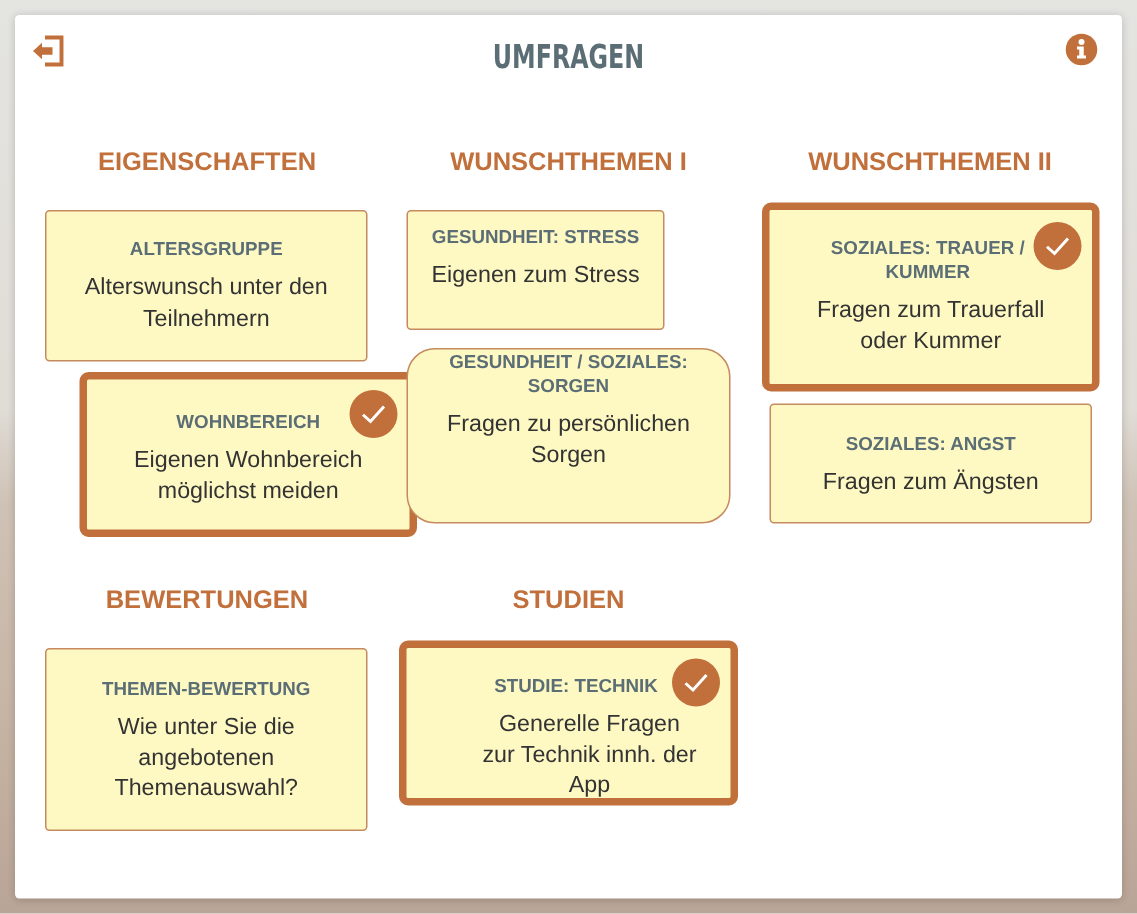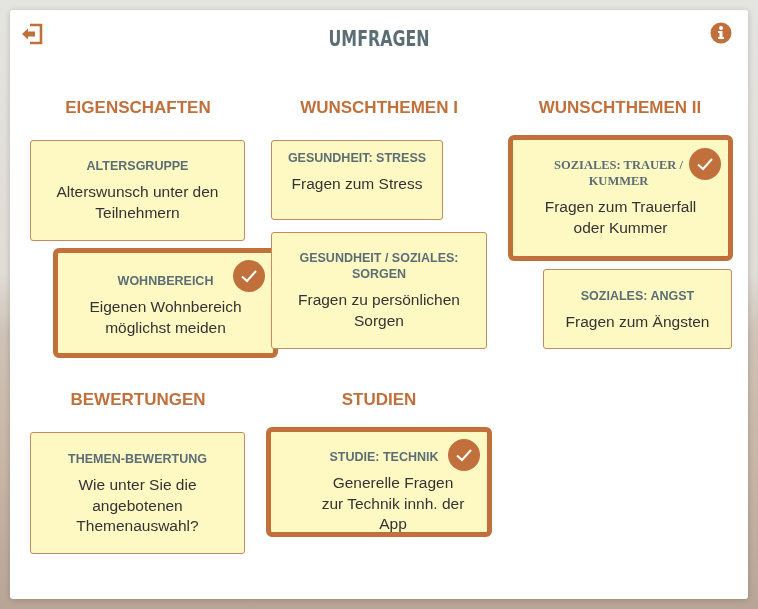--- a/index.html
+++ b/index.html
@@ -78,39 +78,39 @@
     <div class="card-desc" style="padding:0 18px;">Eigenen Wohnbereich möglichst meiden</div>
     <div class="check" style="left:175px; top:7px;">
       <svg width="18" height="18" viewBox="0 0 18 18">
           <path d="M2 9.5 L7 14 L16 4" fill="none" stroke="#fff" stroke-width="2"></path>
         </svg>
     </div>
   </div>
 
   <div class="card" style="left:261px; top:130px; width:172px; height:80px; padding-top:9px;">
     <div class="card-title">GESUNDHEIT: STRESS</div>
-    <div class="card-desc">Fragen zum Stress</div>
+    <div class="card-desc">Eigenen zum Stress</div>
   </div>
 
-  <div class="card" style="left:261px; top:222px; width:216px; height:117px; padding-top:17px;">
+  <div class="card" style="left:261px; top:222px; width:216px; height:117px; border-radius:19px;">
     <div class="card-title" style="padding:0 20px;">GESUNDHEIT / SOZIALES: SORGEN</div>
     <div class="card-desc" style="padding:0 18px;">Fragen zu persönlichen Sorgen</div>
   </div>
 
   <div class="card selected" style="left:498px; top:125px; width:225px; height:126px; padding-top:17px;">
-    <div class="card-title" style="padding:0 34px 0 30px;font-family:Liberation Serif, serif;">SOZIALES: TRAUER / KUMMER</div>
+    <div class="card-title" style="padding:0 34px 0 30px;">SOZIALES: TRAUER / KUMMER</div>
     <div class="card-desc" style="padding:0 22px;">Fragen zum Trauerfall oder Kummer</div>
     <div class="check" style="left:176px; top:8px;">
       <svg width="18" height="18" viewBox="0 0 18 18">
           <path d="M2 9.5 L7 14 L16 4" fill="none" stroke="#fff" stroke-width="2"></path>
         </svg>
     </div>
   </div>
 
-  <div class="card" style="left:503px; top:259px; width:189px; height:80px; padding-top:18px;margin-left:30px;">
+  <div class="card" style="left:503px; top:259px; width:215px; height:80px; padding-top:18px;">
     <div class="card-title">SOZIALES: ANGST</div>
     <div class="card-desc">Fragen zum Ängsten</div>
   </div>
 
   <div class="card" style="left:20px; top:422px; width:215px; height:122px; padding-top:18px;">
     <div class="card-title">THEMEN-BEWERTUNG</div>
     <div class="card-desc" style="padding:0 38px;">Wie unter Sie die angebotenen Themenauswahl?</div>
   </div>
 
   <div class="card selected" style="left:256px; top:417px; width:226px; height:110px; padding-top:17px;padding-left:28px;">

